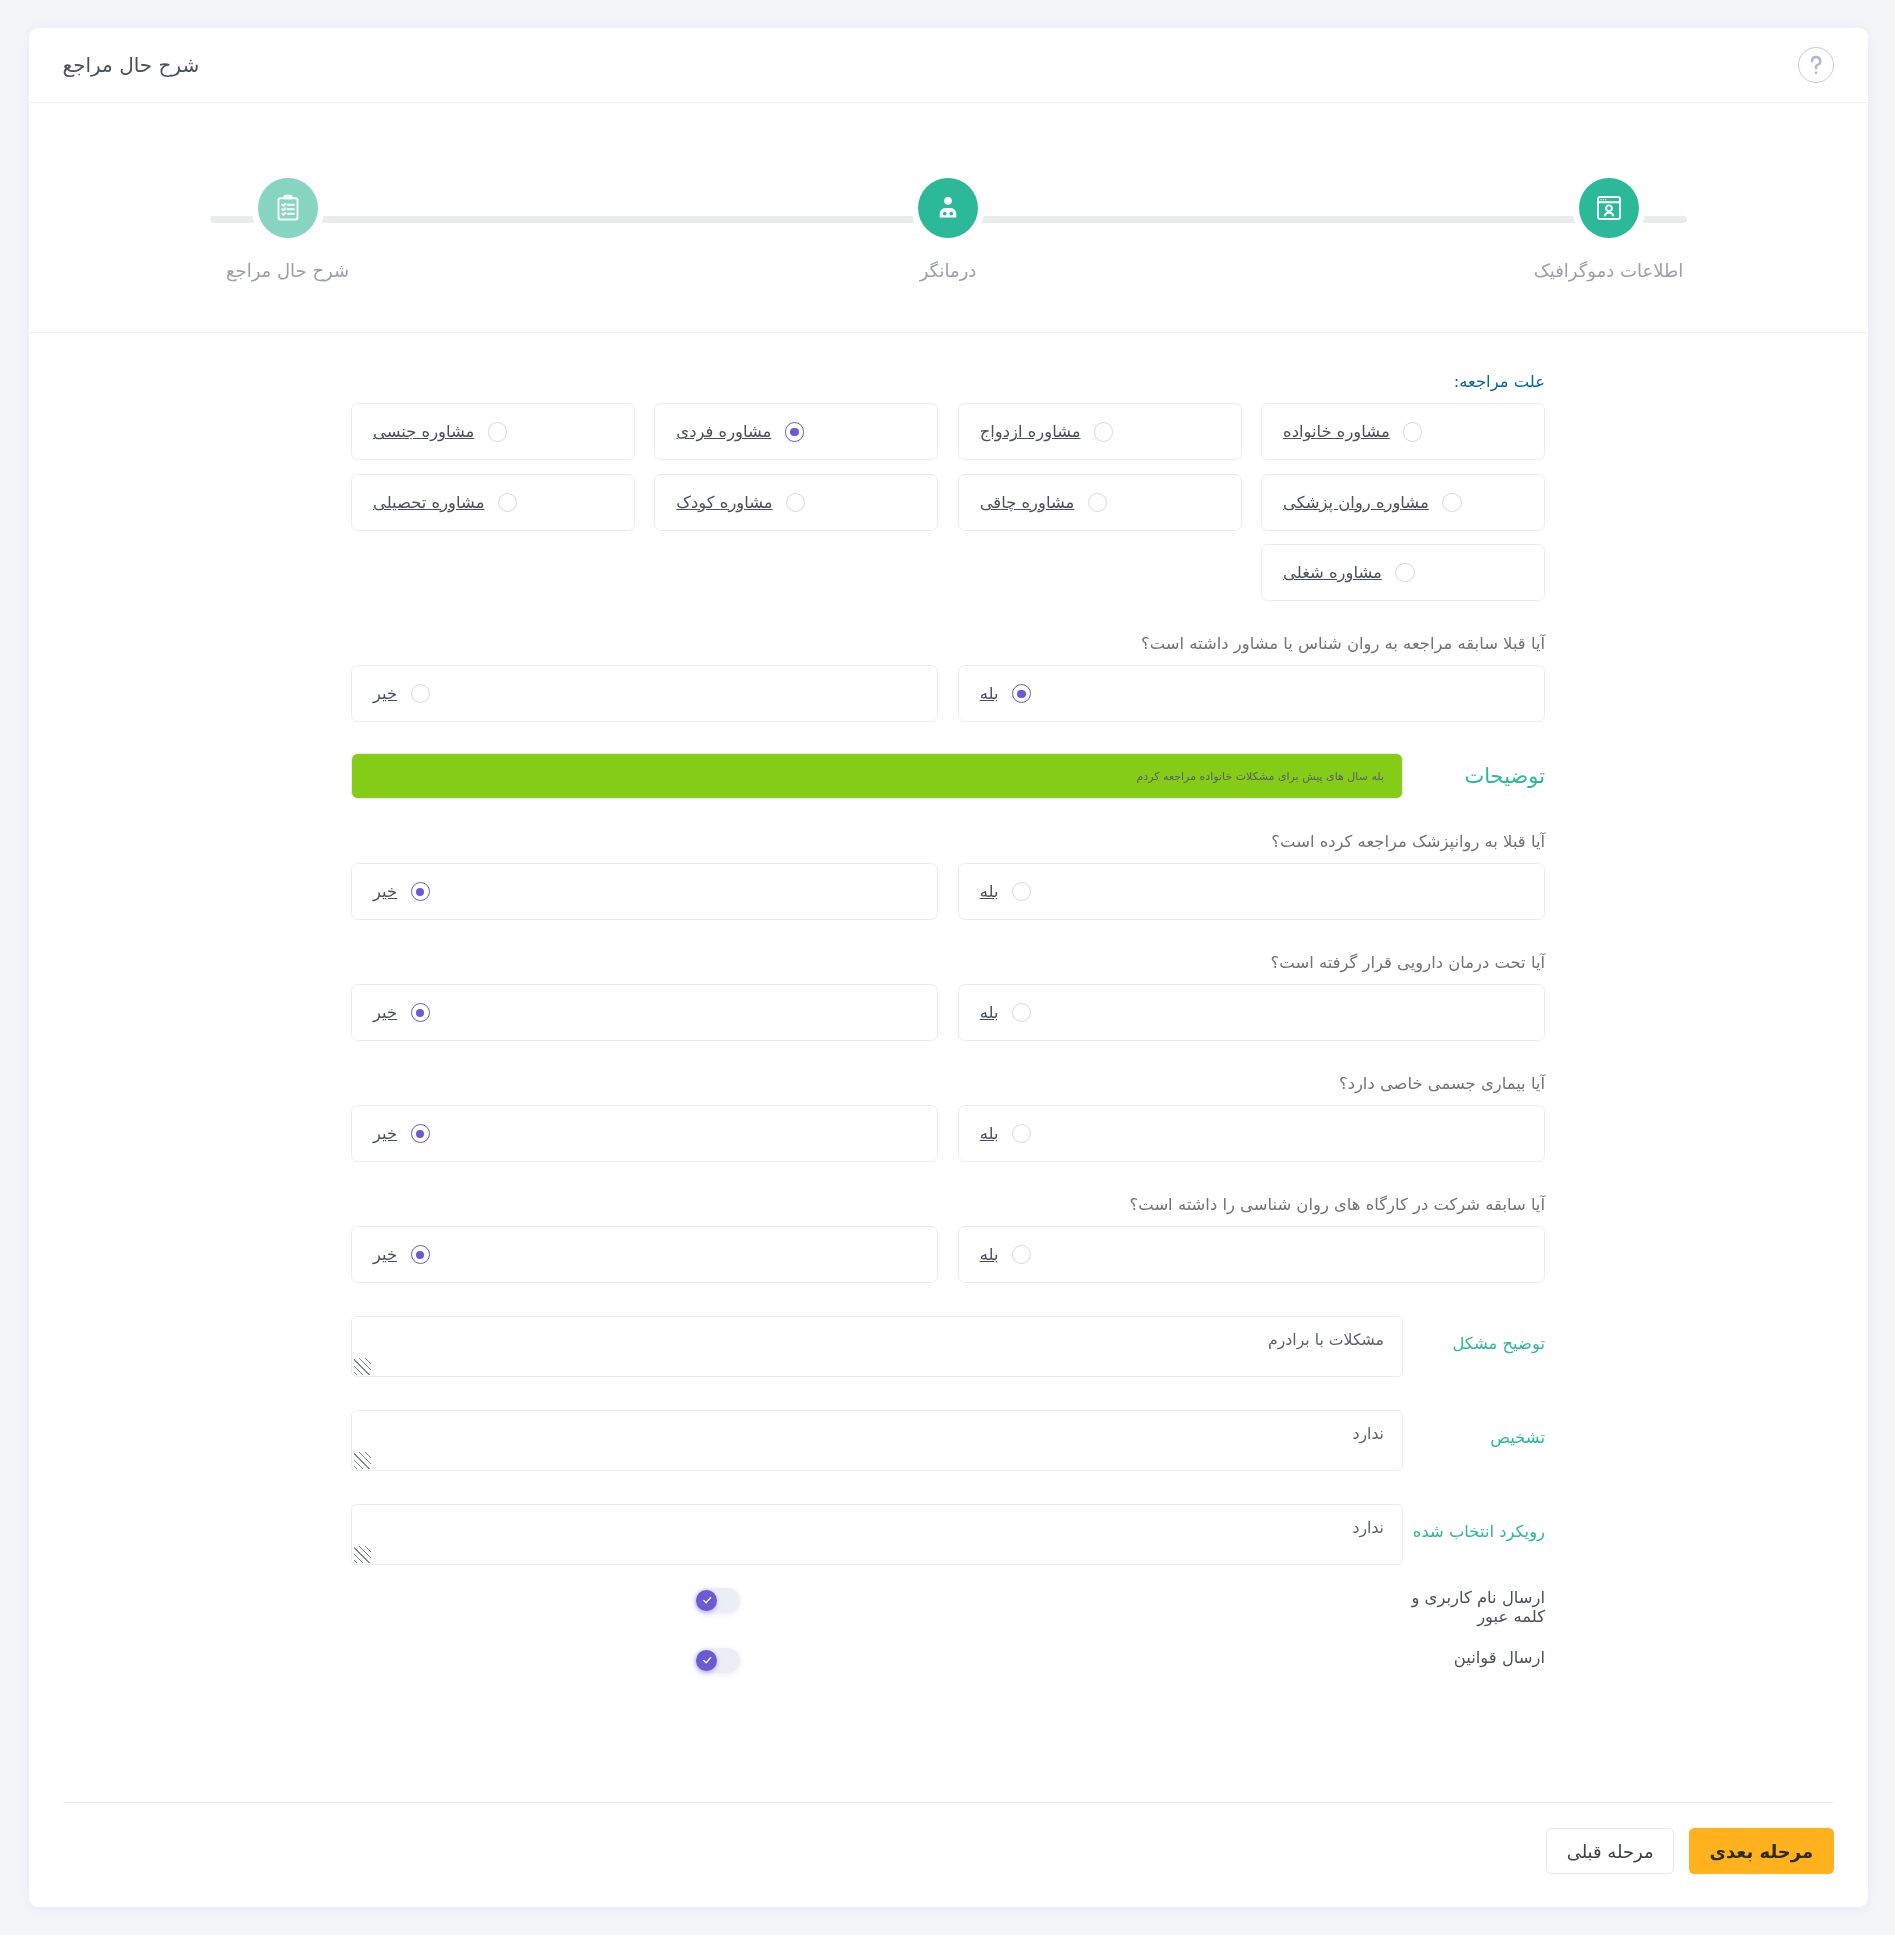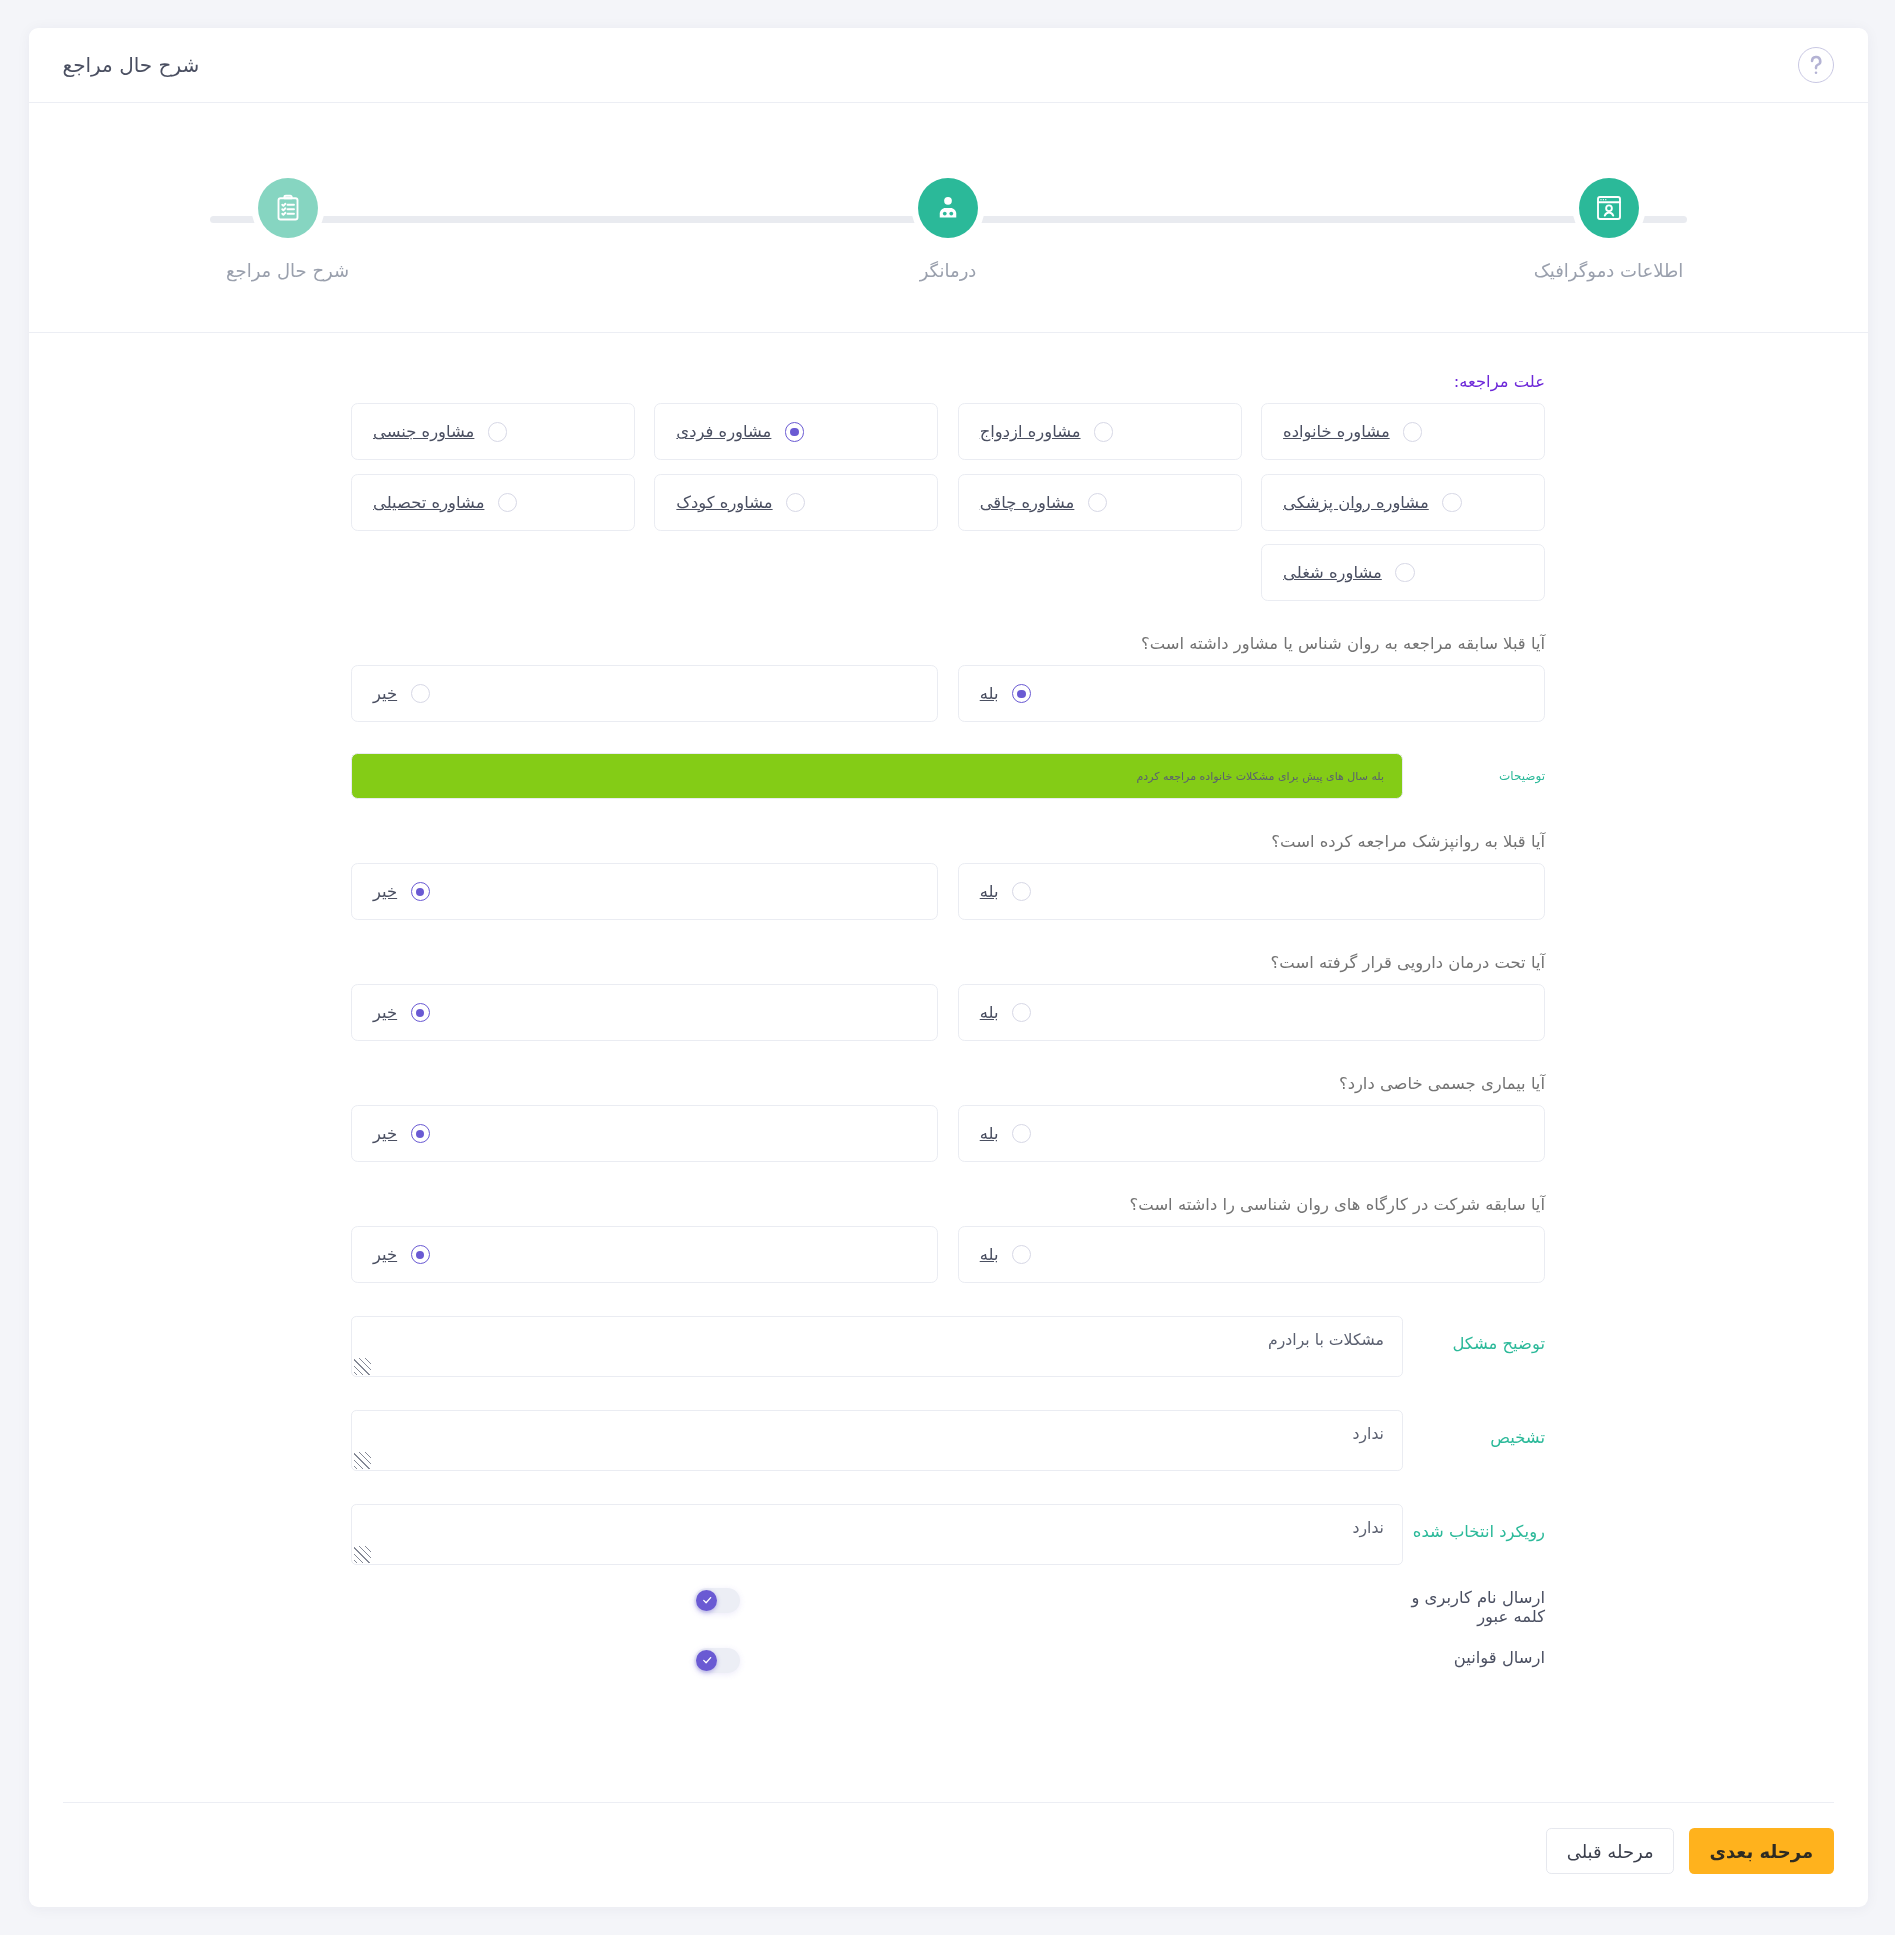--- a/index.html
+++ b/index.html
@@ -117,21 +117,21 @@
     padding: 39px 0 0 0;
   }
   .form-inner {
     width: 1194px;
     margin: 0 auto;
     padding-right: 0;
   }
 
   .field-label {
     font-size: 16.4px;
-    color: #6d28d9;
+    color: #0369a1;
     margin-bottom: 12px;
     text-align: right;
   }
   .field-label.teal { color: #2bb999; }
 
   .options-grid {
     display: grid;
     grid-template-columns: repeat(4, 1fr);
     gap: 13.4px 19.4px;
     direction: rtl;
@@ -196,21 +196,21 @@
     flex-direction: row;
     align-items: center;
     gap: 0;
     margin-top: 31px;
   }
   .inline-row .field-label {
     width: 142px;
     margin-bottom: 0;
     flex: none;
     text-align: right;
-    font-size: 12px;
+    font-size: 21px;
   }
   .text-input {
     flex: 1 1 auto;
     height: 46px;
     border: 1px solid #eaecf2;
     border-radius: 6.7px;
     background: #84cc16;
     display: flex;
     align-items: center;
     padding: 0 18px;

